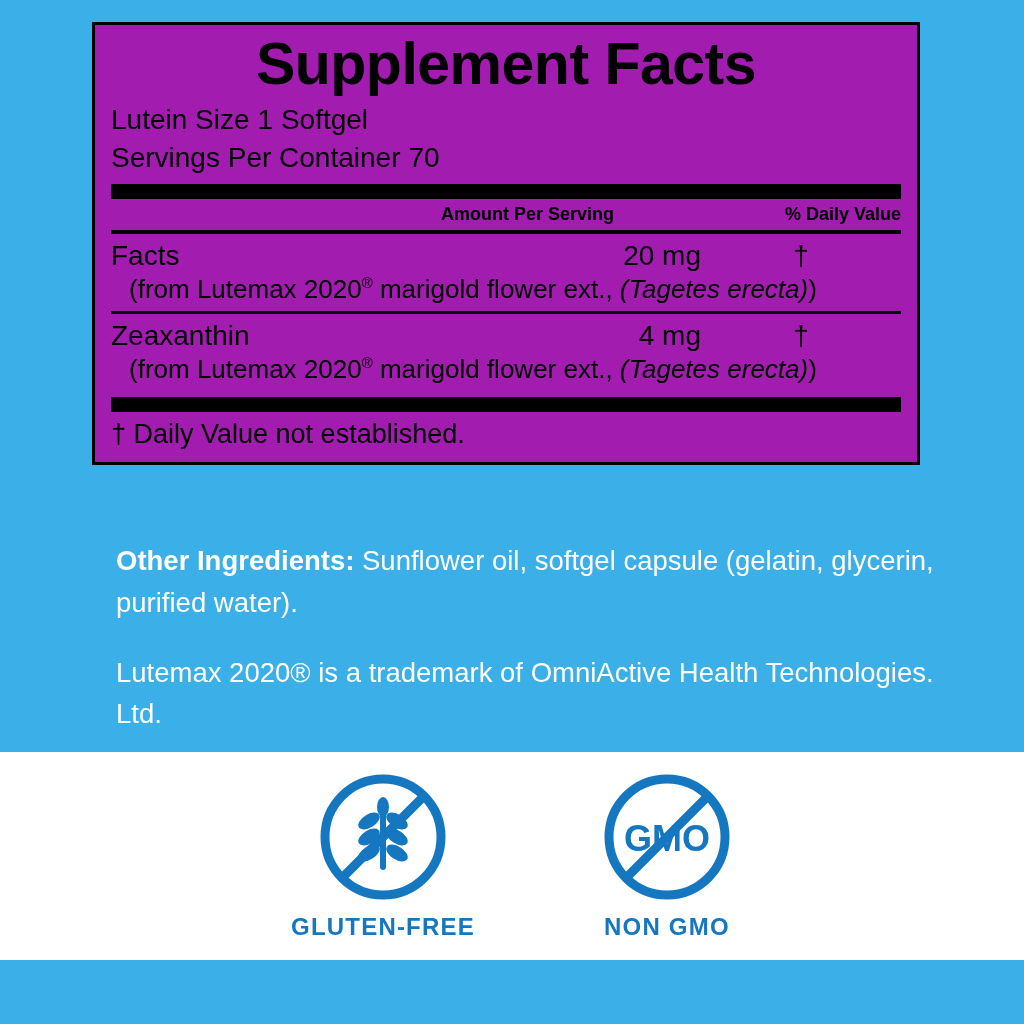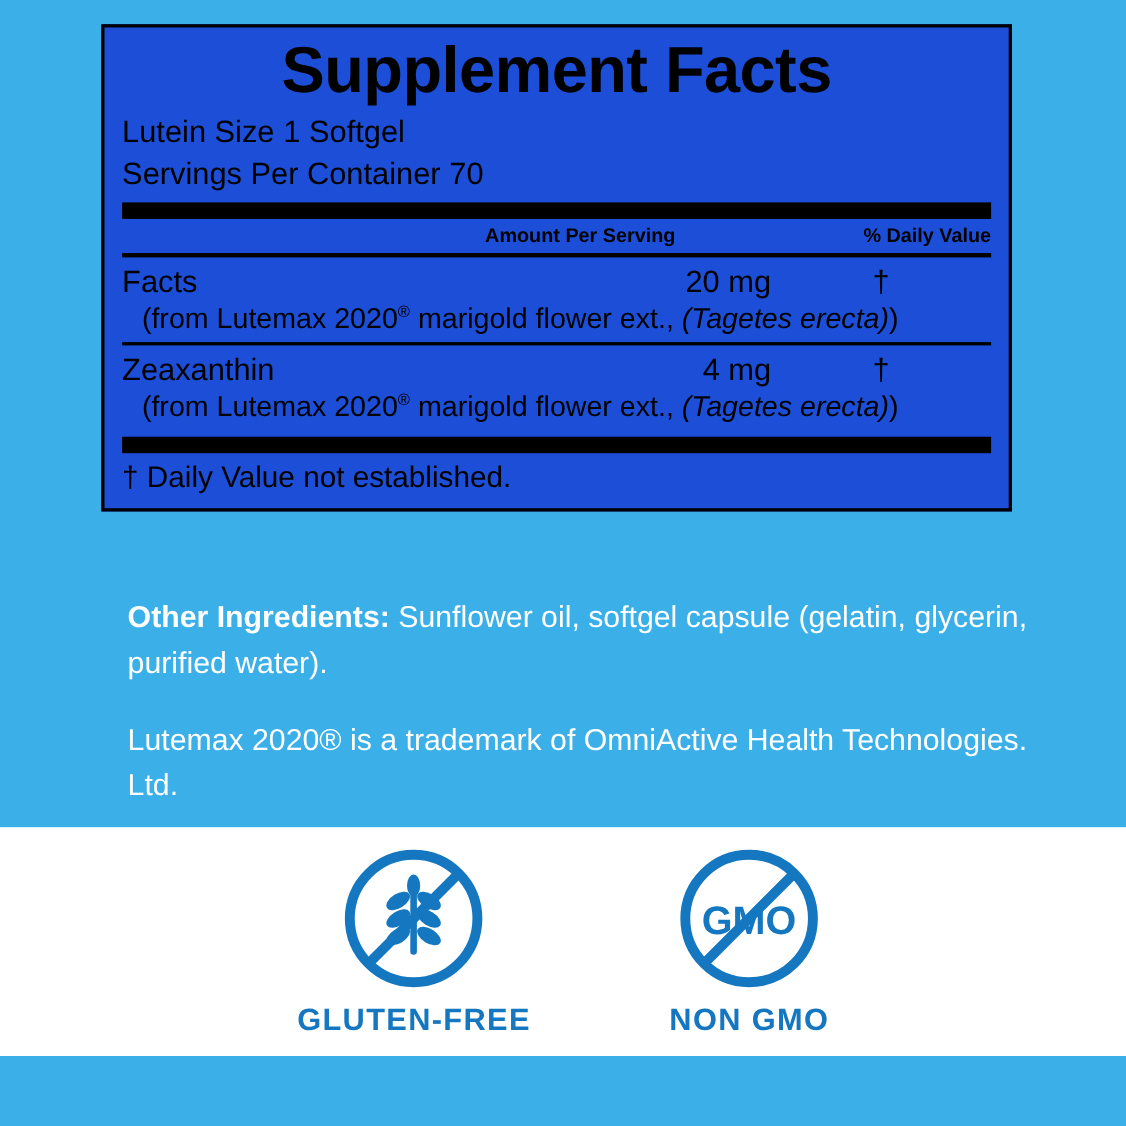--- a/index.html
+++ b/index.html
@@ -19,21 +19,21 @@
     height: 1024px;
     background: #3BAFE8;
   }
 
   
   .sf-panel {
     position: absolute;
     left: 92px;
     top: 22px;
     width: 828px;
-    background: #1d4ed8;
+    background: #a21caf;
     border: 3px solid #000000;
     box-sizing: border-box;
     padding: 6px 16px 10px 16px;
   }
   .sf-title {
     font-family: "Liberation Sans", sans-serif;
     font-weight: bold;
     font-size: 59px;
     line-height: 1.08;
     letter-spacing: -0.5px;
@@ -137,21 +137,21 @@
     display: flex;
     flex-direction: column;
     align-items: center;
     justify-content: center;
   }
   .badge svg { display: block; }
   .badge-label {
     margin-top: 10px;
     color: #1477C0;
     font-weight: bold;
-    font-size: 28px;
+    font-size: 24px;
     letter-spacing: 1.2px;
   }
   .bottom-strip {
     position: absolute;
     left: 0;
     top: 960px;
     width: 1024px;
     height: 64px;
     background: #3BAFE8;
   }

